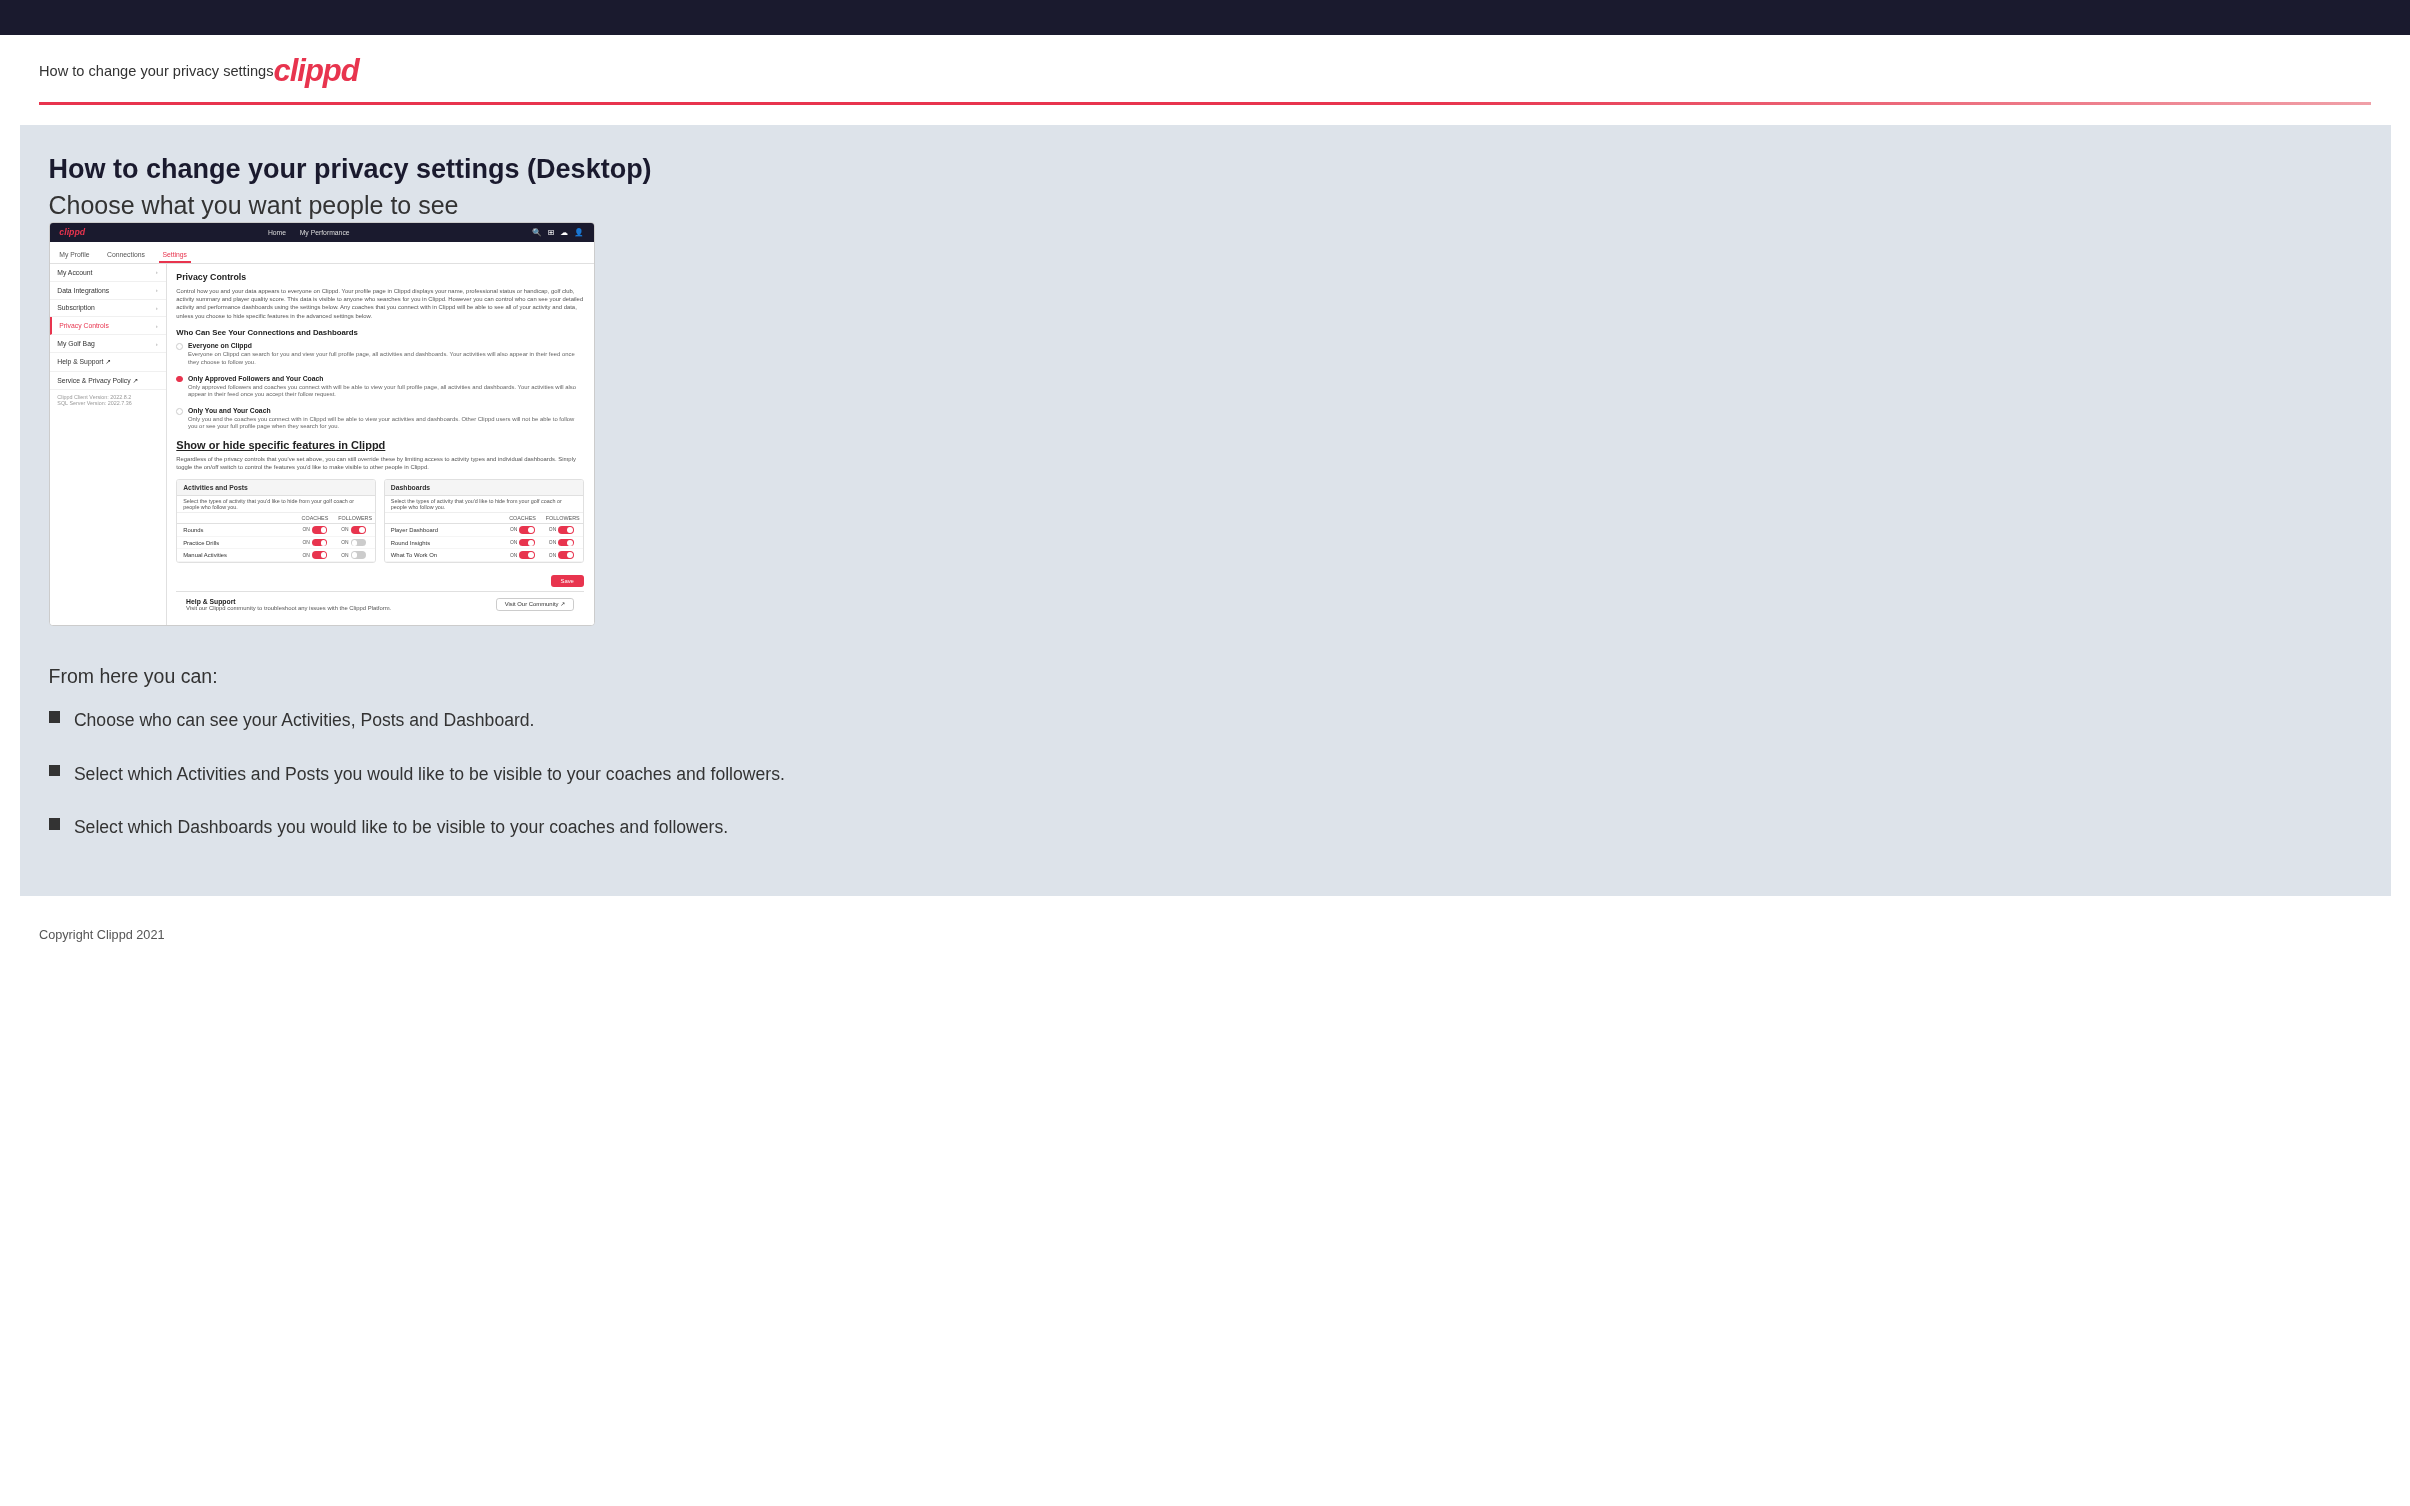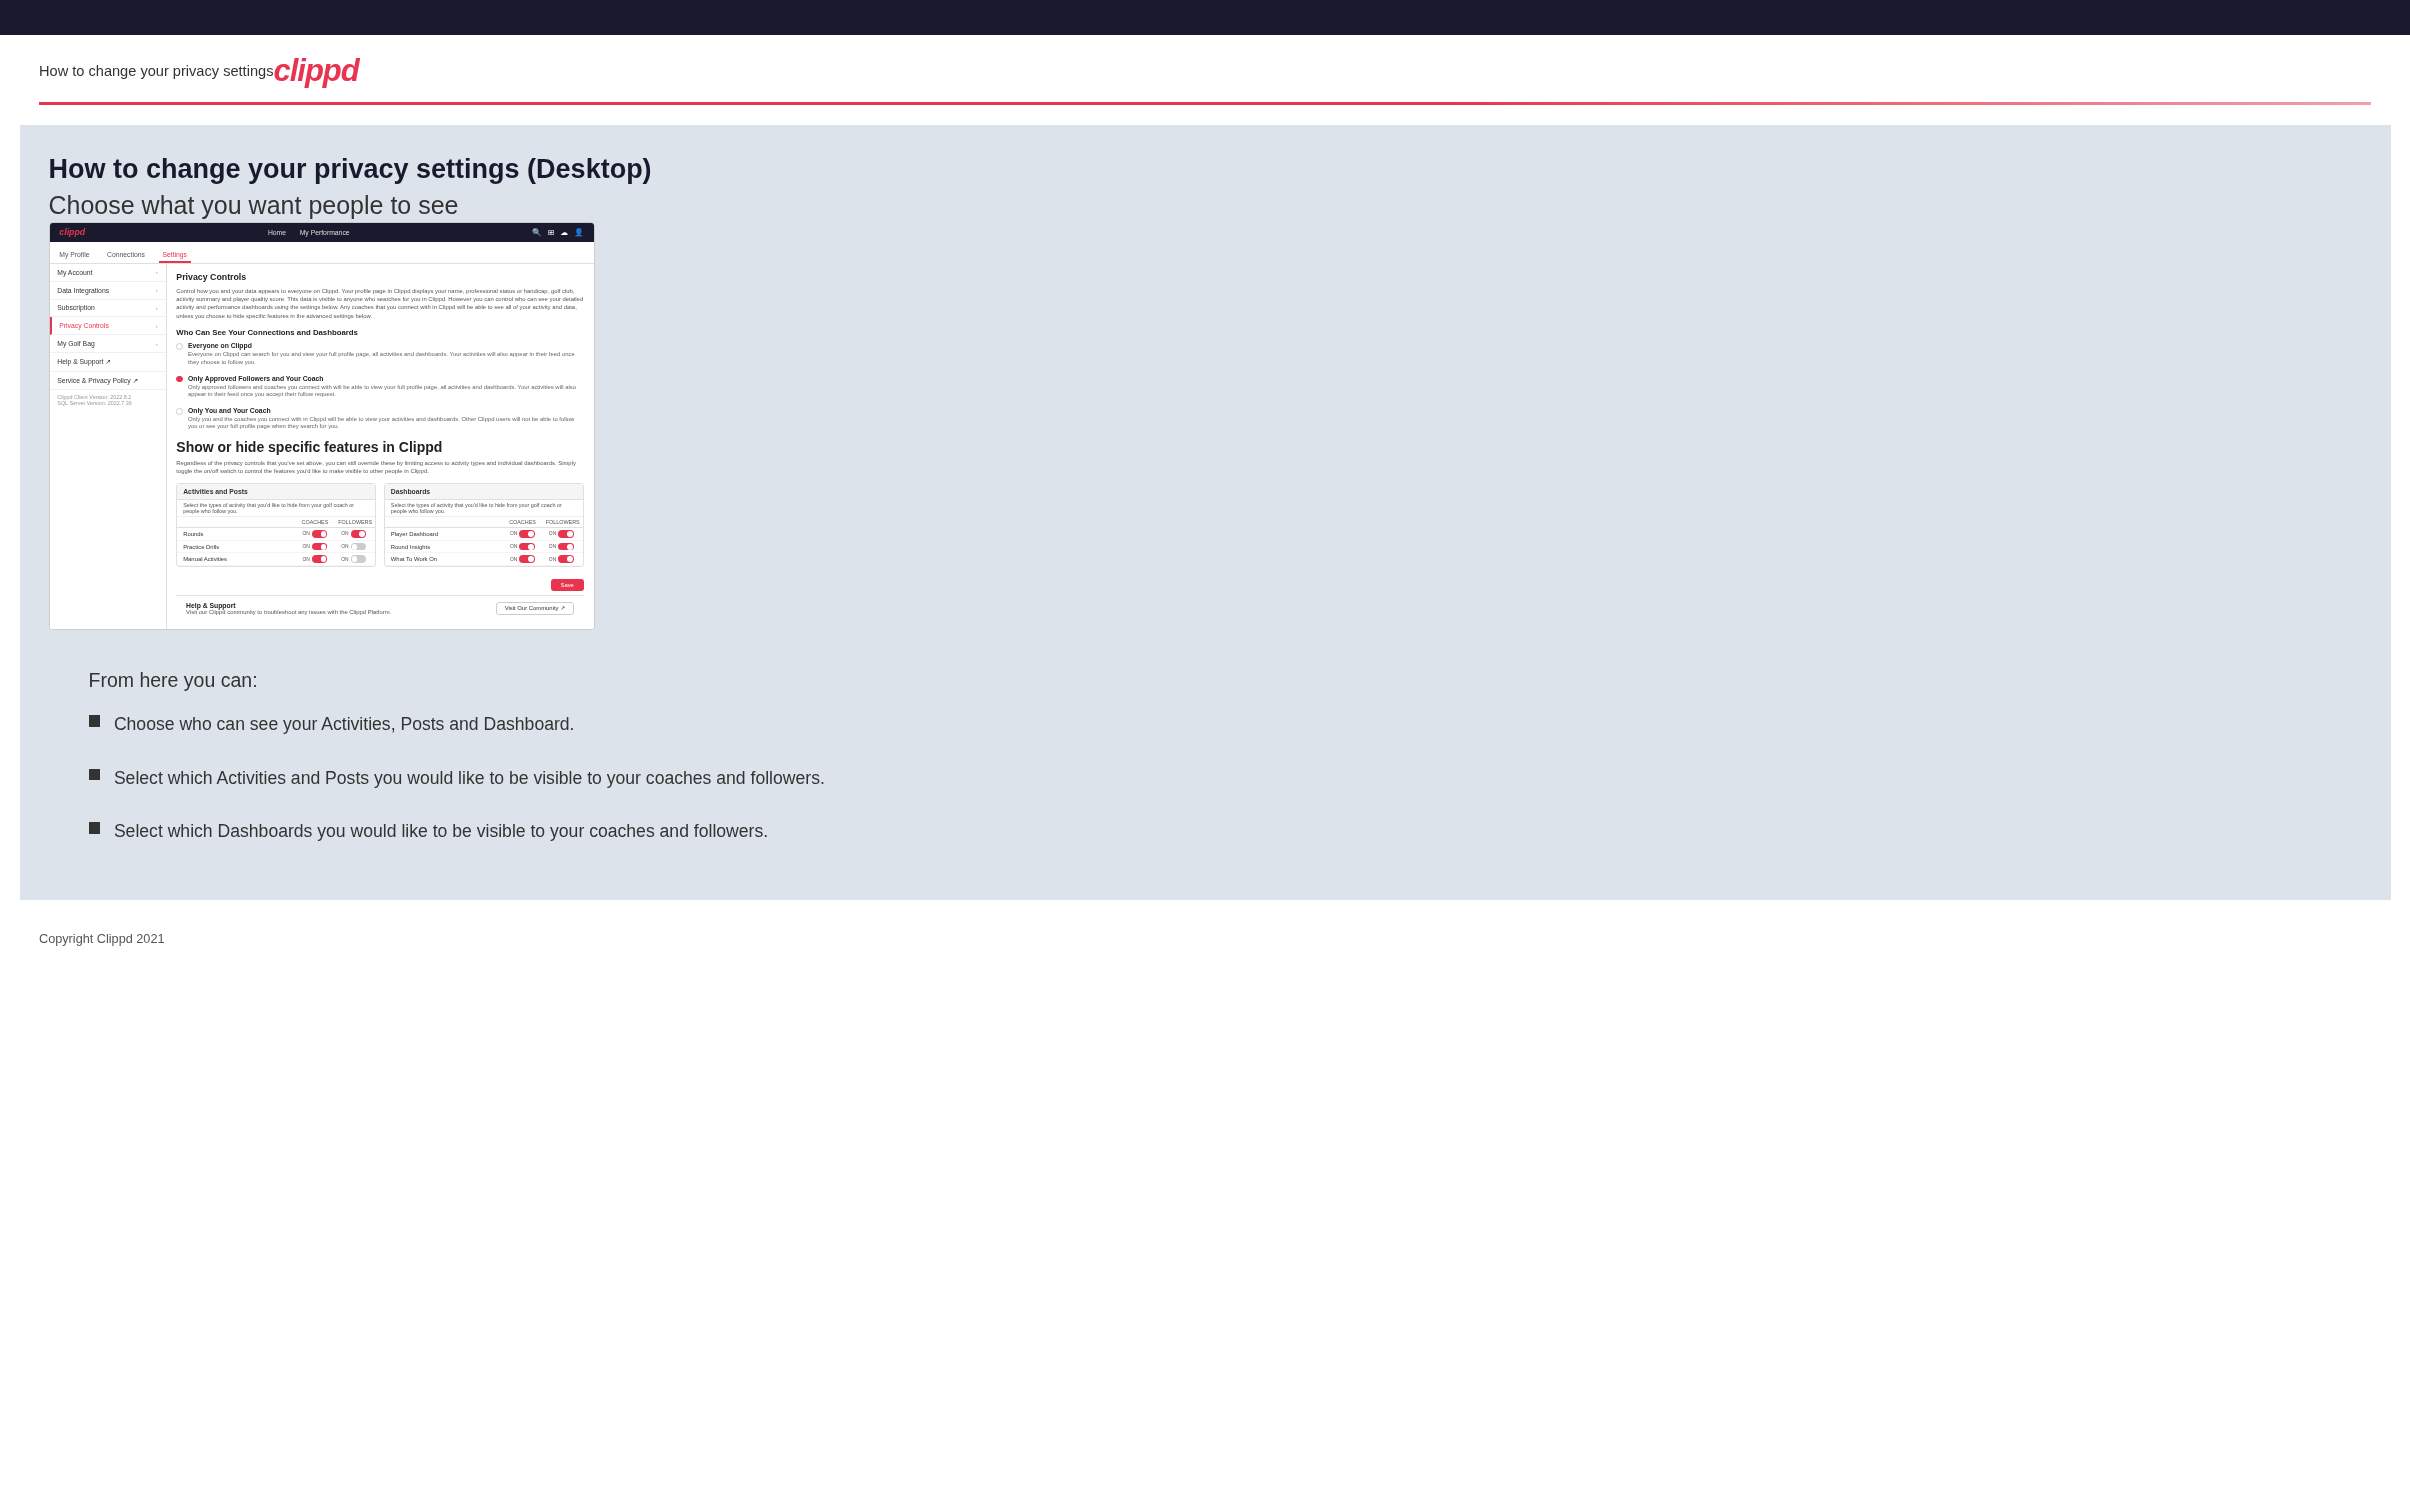--- a/index.html
+++ b/index.html
@@ -211,24 +211,25 @@
       margin-bottom: 2px;
     }
 
     .radio-desc {
       font-size: 5.9px;
       color: #666;
       line-height: 1.3;
     }
 
     .show-hide-title {
-      font-size: 14px;
+      font-size: 11px;
       font-weight: bold;
       color: #222;
       margin: 7.8px 0 3.9px 0;
+      text-decoration: underline;
     }
 
     .show-hide-desc {
       font-size: 5.9px;
       color: #555;
       line-height: 1.4;
       margin-bottom: 7.8px;
     }
 
     .toggle-tables {
@@ -380,21 +381,20 @@
     .version-info {
       font-size: 5.4px;
       color: #999;
       padding: 3.9px 7.8px;
     }
 
     
     .right-side {
       flex: 0.9;
       padding-top: 9.8px;
-      margin-left: 40px;
     }
 
     .from-here-title {
       font-size: 19.5px;
       color: #333;
       margin-bottom: 19.5px;
     }
 
     .bullet-list {
       list-style: none;

